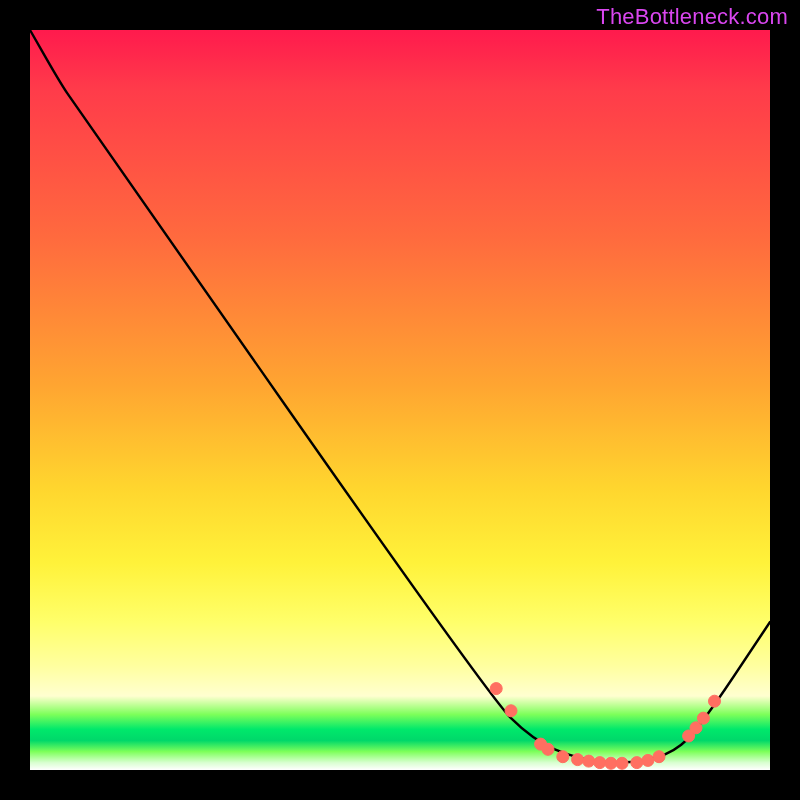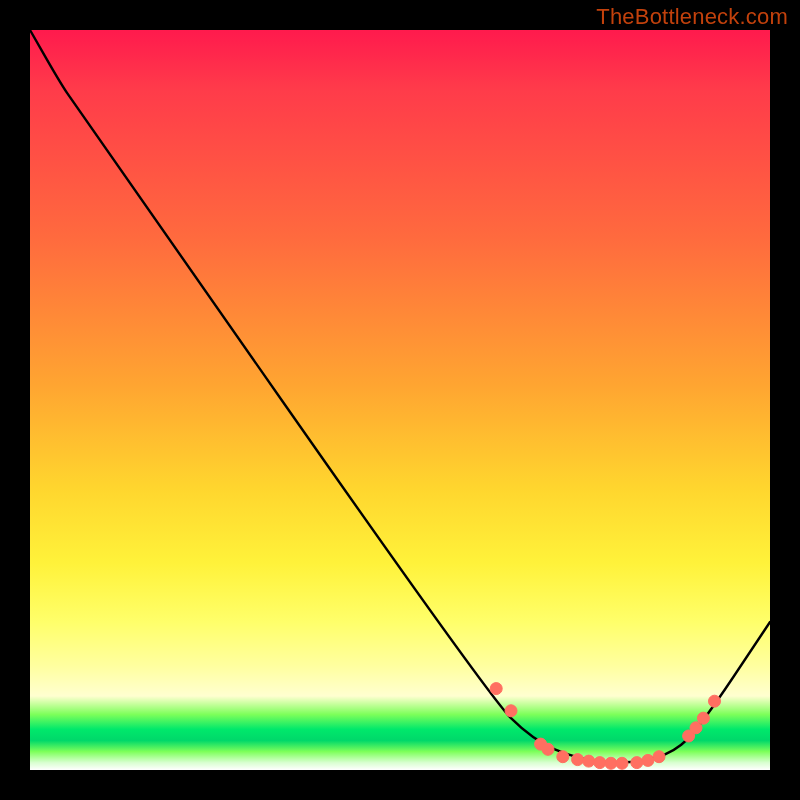--- a/index.html
+++ b/index.html
@@ -42,21 +42,21 @@
       #00d86a 96%,
       #7cff5a 97.5%,
       #d8ffd0 99%,
       #ffffff 100%
     );
   }
   .watermark {
     position: absolute;
     top: 4px;
     right: 12px;
-    color: #c2410c;
+    color: #d946ef;
     font-size: 22px;
     font-weight: 500;
     letter-spacing: 0.2px;
     user-select: none;
   }
   svg.curve {
     position: absolute;
     left: 0;
     top: 0;
     width: 740px;

